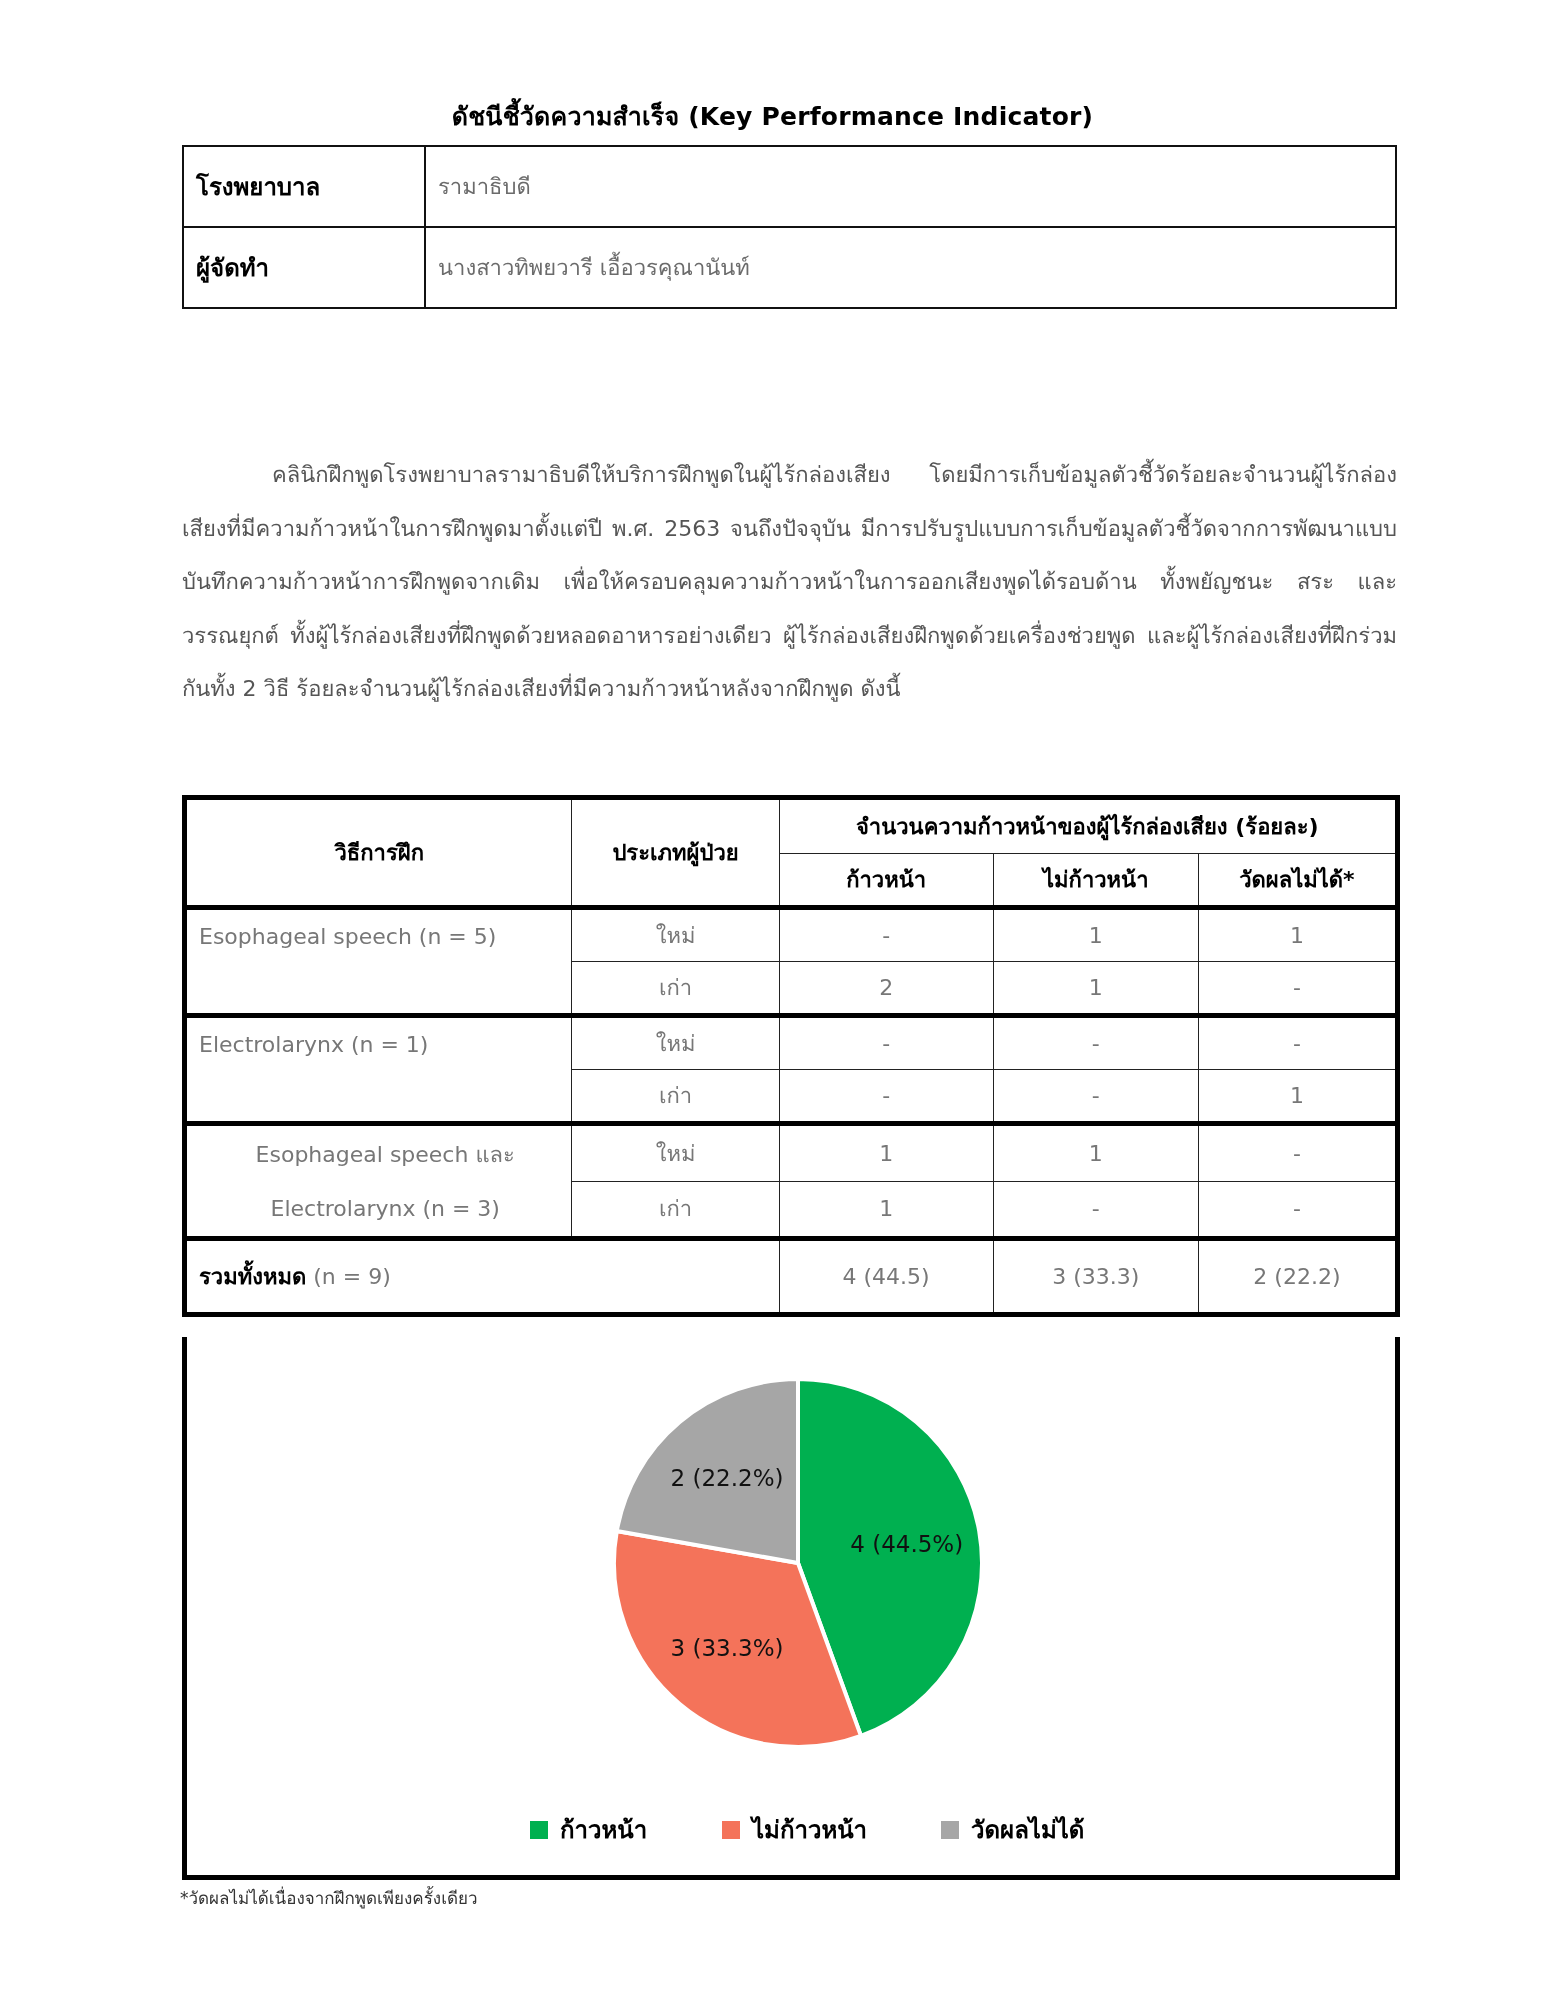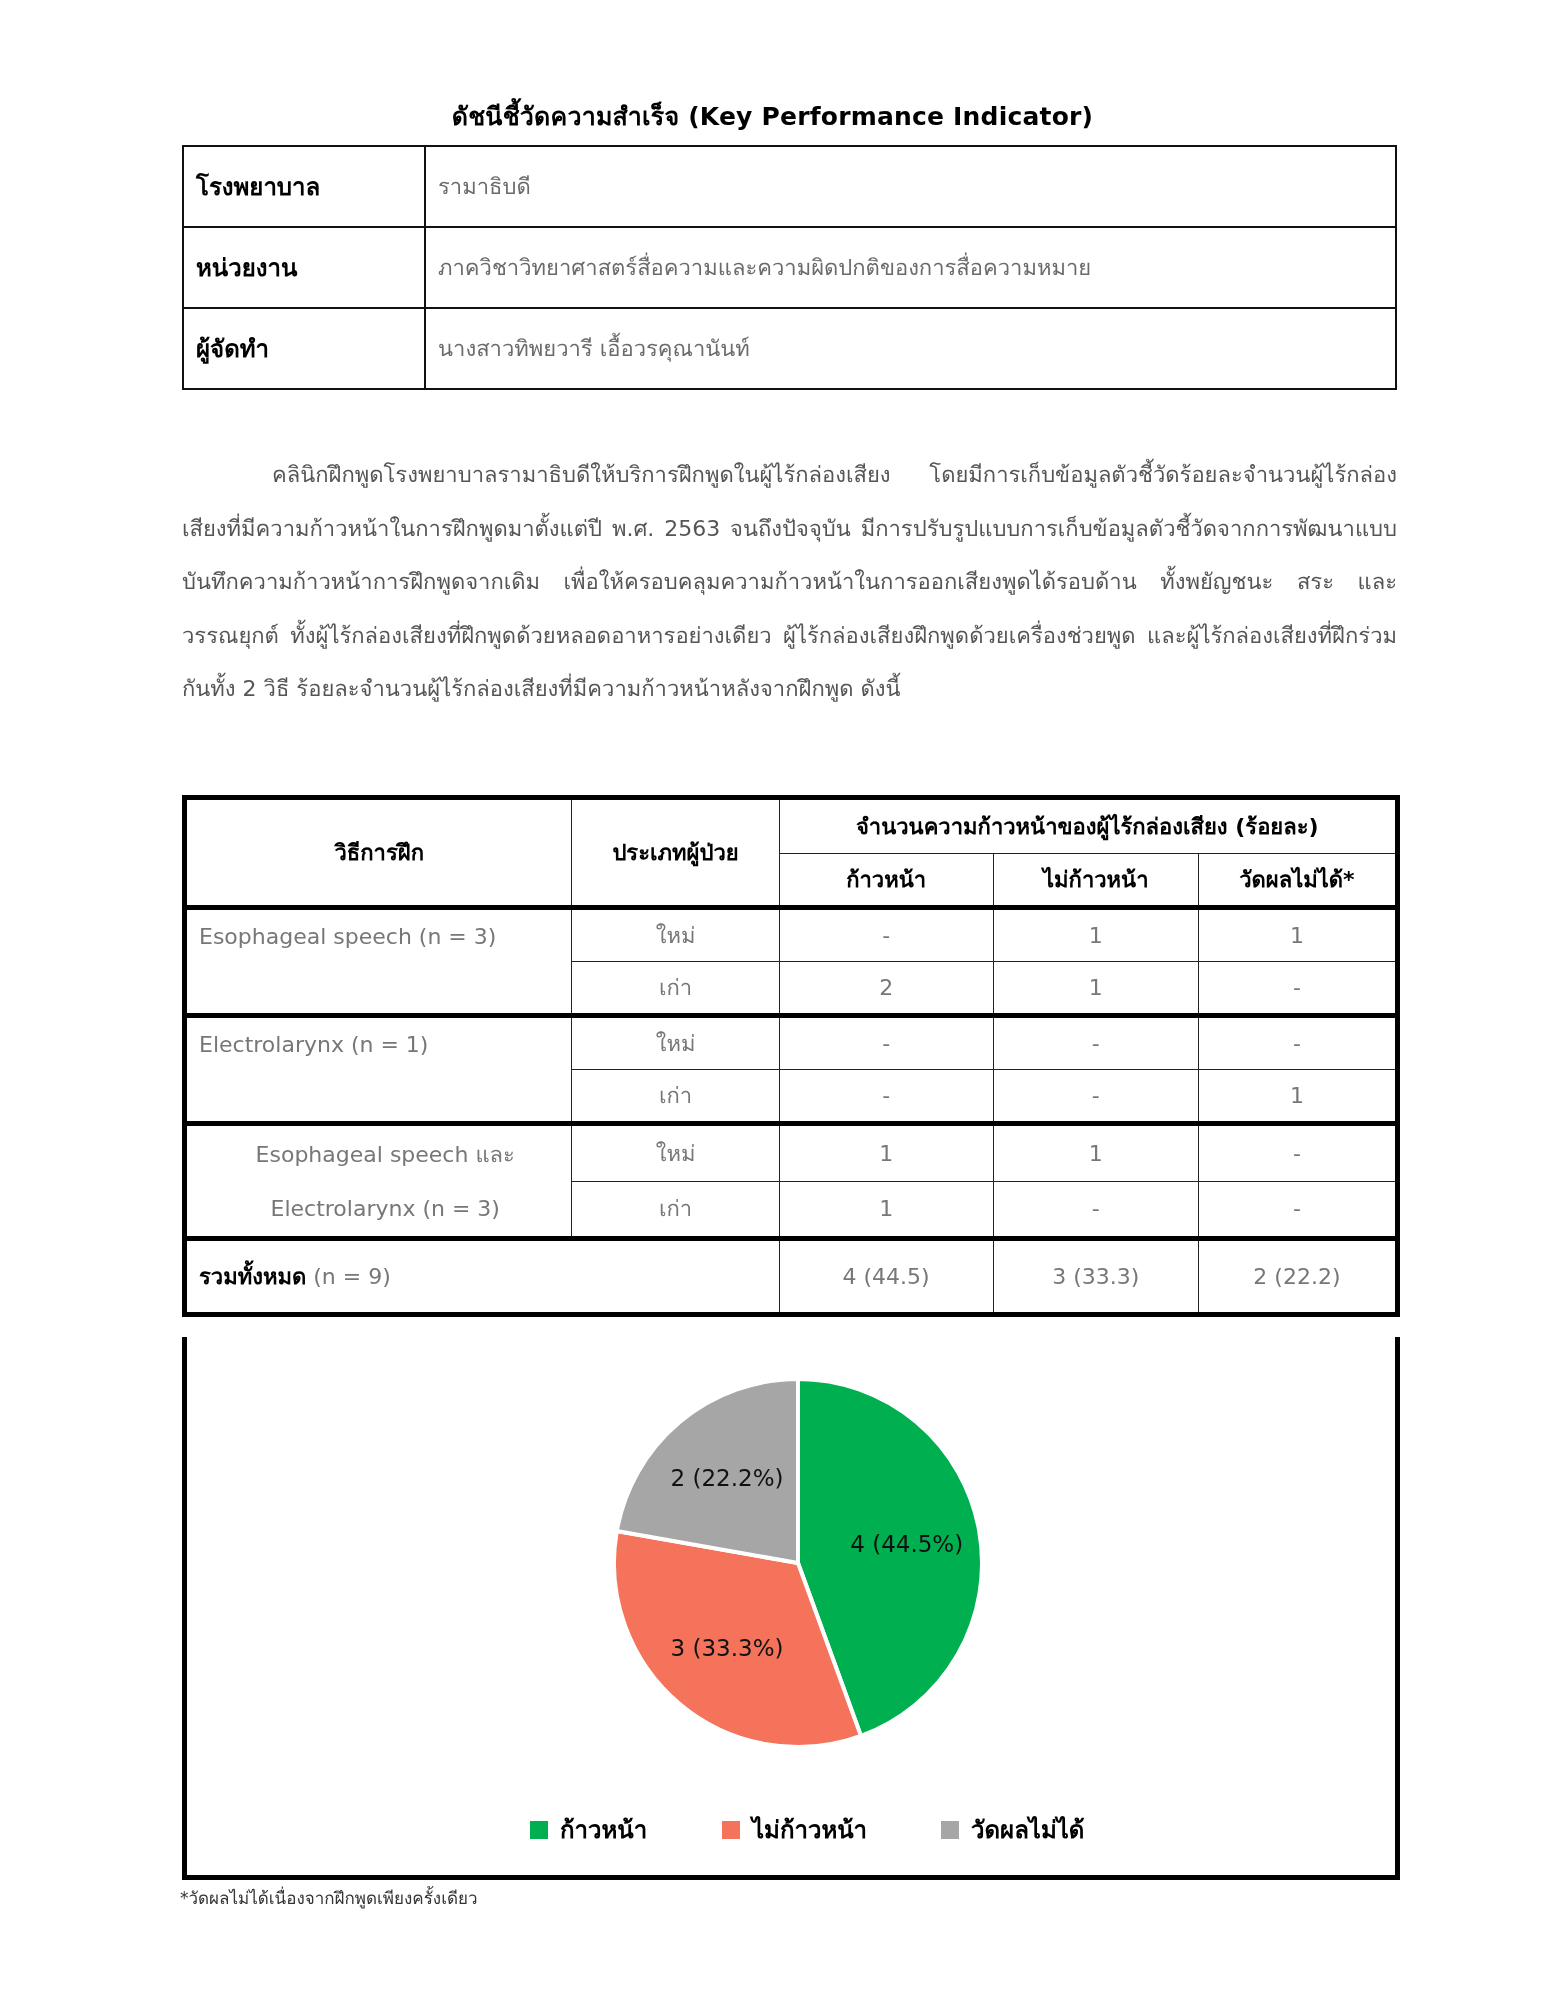--- a/index.html
+++ b/index.html
@@ -43,24 +43,20 @@
 
 <div class="title">ดัชนีชี้วัดความสำเร็จ (Key Performance Indicator)</div>
 
 <table class="info">
   <tbody>
       <tr>
     <td class="lbl">โรงพยาบาล</td>
     <td class="val">รามาธิบดี</td>
   </tr>
   <tr>
-    <td class="lbl">หน่วยงาน</td>
-    <td class="val">ภาควิชาวิทยาศาสตร์สื่อความและความผิดปกติของการสื่อความหมาย</td>
-  </tr>
-  <tr>
     <td class="lbl">ผู้จัดทำ</td>
     <td class="val">นางสาวทิพยวารี เอื้อวรคุณานันท์</td>
   </tr>
 </tbody>
   </table>
 
 <div class="para">คลินิกฝึกพูดโรงพยาบาลรามาธิบดีให้บริการฝึกพูดในผู้ไร้กล่องเสียง โดยมีการเก็บข้อมูลตัวชี้วัดร้อยละจำนวนผู้ไร้กล่องเสียงที่มีความก้าวหน้าในการฝึกพูดมาตั้งแต่ปี พ.ศ. 2563 จนถึงปัจจุบัน มีการปรับรูปแบบการเก็บข้อมูลตัวชี้วัดจากการพัฒนาแบบบันทึกความก้าวหน้าการฝึกพูดจากเดิม เพื่อให้ครอบคลุมความก้าวหน้าในการออกเสียงพูดได้รอบด้าน ทั้งพยัญชนะ สระ และวรรณยุกต์ ทั้งผู้ไร้กล่องเสียงที่ฝึกพูดด้วยหลอดอาหารอย่างเดียว ผู้ไร้กล่องเสียงฝึกพูดด้วยเครื่องช่วยพูด และผู้ไร้กล่องเสียงที่ฝึกร่วมกันทั้ง 2 วิธี ร้อยละจำนวนผู้ไร้กล่องเสียงที่มีความก้าวหน้าหลังจากฝึกพูด ดังนี้</div>
 
 <table class="dt">
   <colgroup>
@@ -76,21 +72,21 @@
     <th rowspan="2">ประเภทผู้ป่วย</th>
     <th colspan="3">จำนวนความก้าวหน้าของผู้ไร้กล่องเสียง (ร้อยละ)</th>
   </tr>
   <tr class="hdr2">
     <th>ก้าวหน้า</th>
     <th>ไม่ก้าวหน้า</th>
     <th>วัดผลไม่ได้*</th>
   </tr>
 
   <tr class="r thick-top">
-    <td rowspan="2" class="method">Esophageal speech (n = 3)</td>
+    <td rowspan="2" class="method">Esophageal speech (n = 5)</td>
     <td>ใหม่</td>
     <td>-</td>
     <td>1</td>
     <td>1</td>
   </tr>
   <tr class="r">
     <td>เก่า</td>
     <td>2</td>
     <td>1</td>
     <td>-</td>

